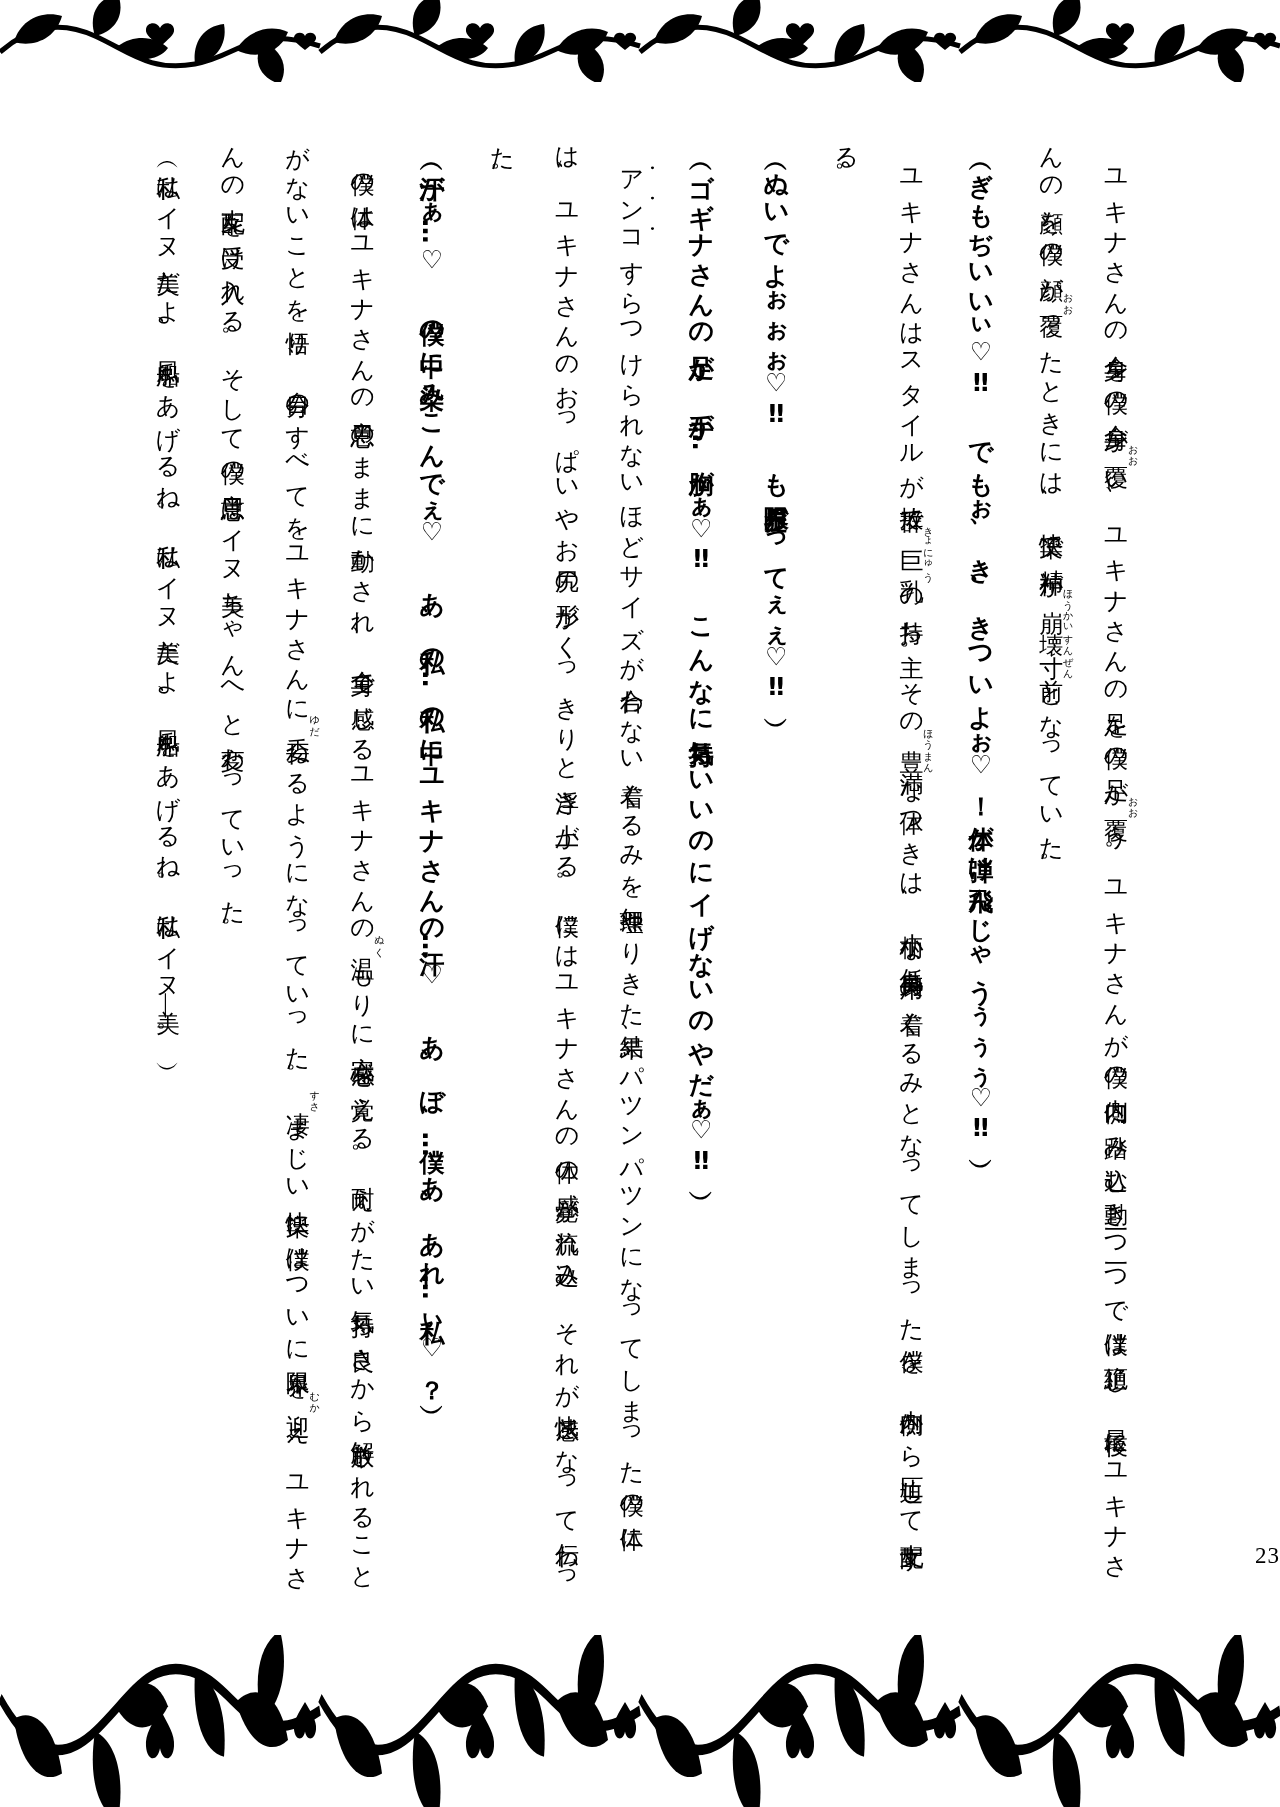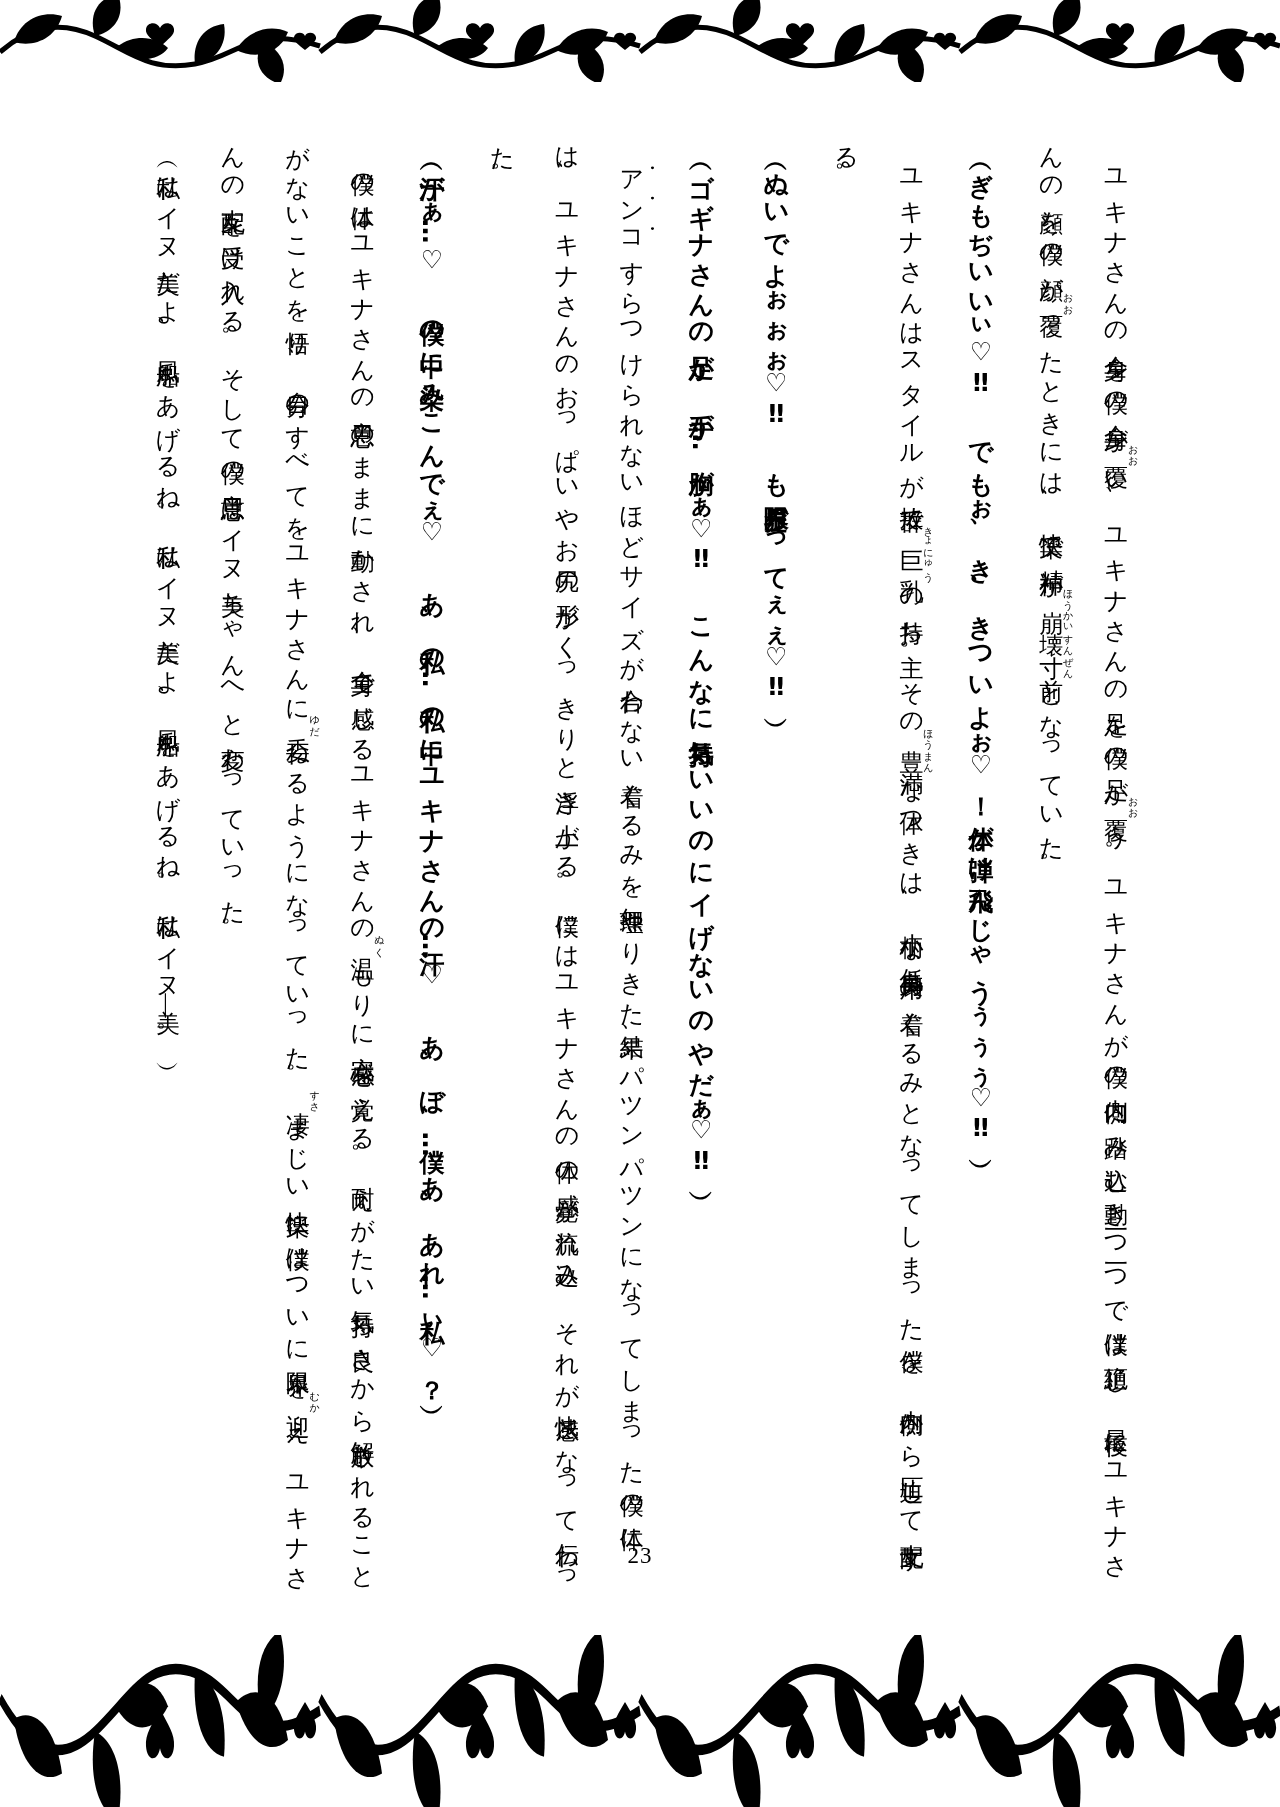--- a/index.html
+++ b/index.html
@@ -44,21 +44,21 @@
     letter-spacing: 0;
     font-family: "Liberation Serif", "DejaVu Serif", serif;
   }
   .boten {
     -webkit-text-emphasis: filled dot;
     text-emphasis: filled dot;
   }
   .page-number {
     position: absolute;
     top: 1543px; left: 0; width: 100%;
-    text-align: center;
+    text-align: right;
     font-size: 23px;
     letter-spacing: 1px;
   }
 </style>
 </head>
 <body>
 
 <div class="border top">
   <svg width="1280" height="82" viewBox="0 0 1280 82" xmlns="http://www.w3.org/2000/svg" aria-hidden="true">
     <defs>

